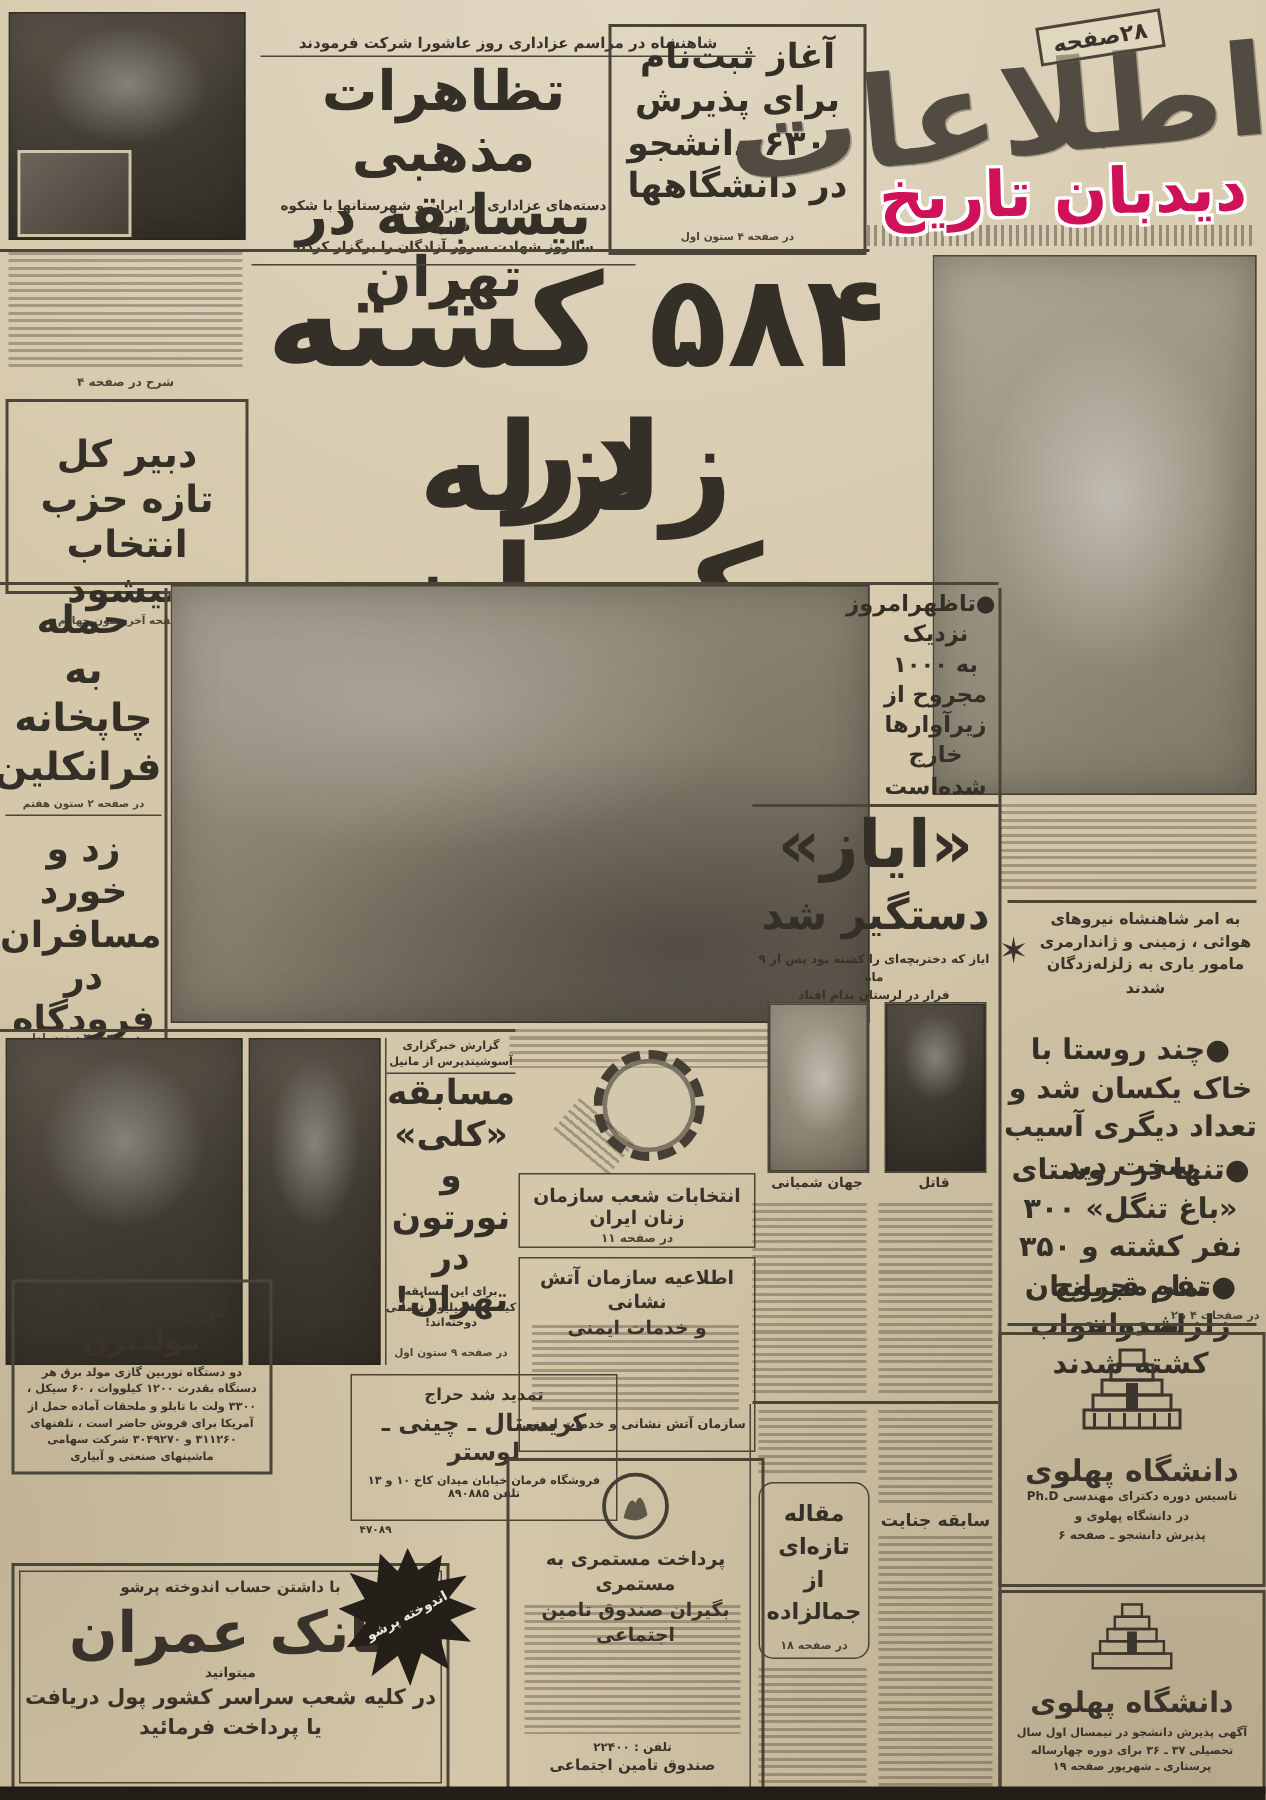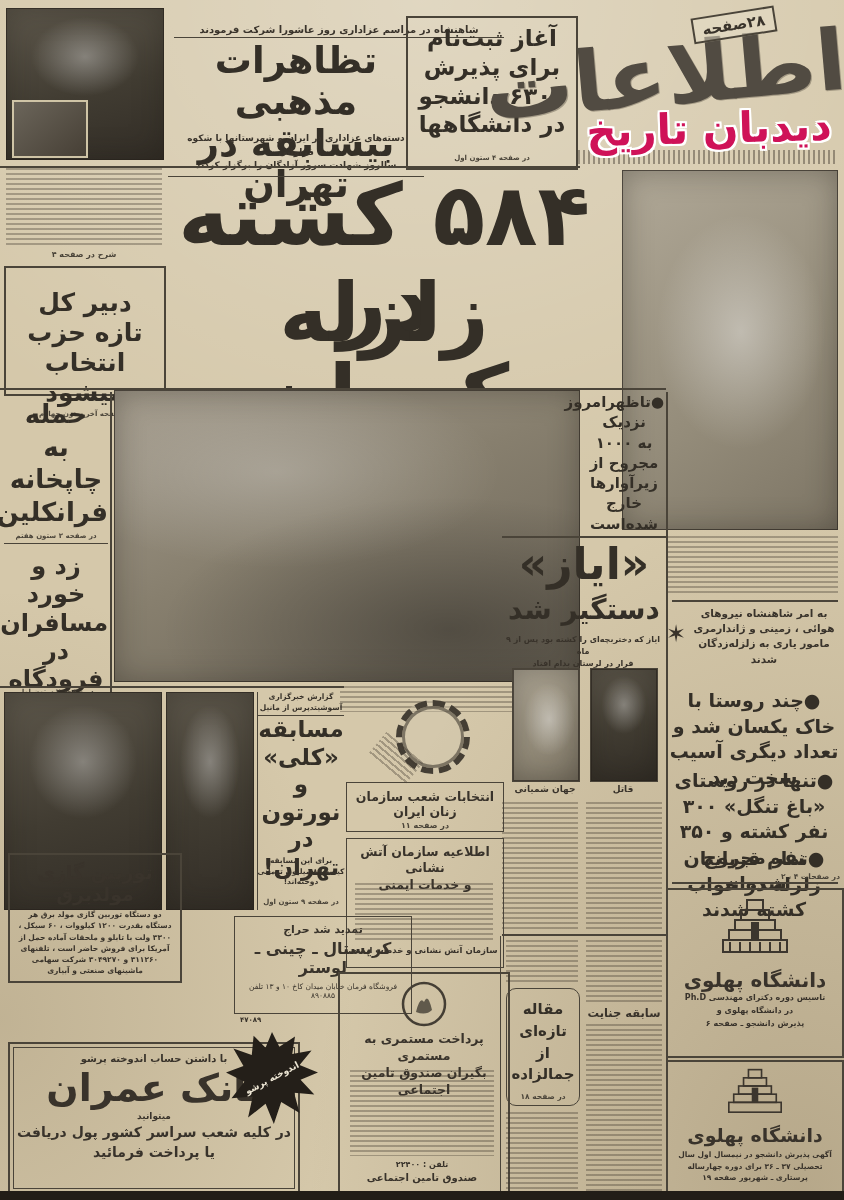--- a/index.html
+++ b/index.html
@@ -223,21 +223,21 @@
   <div class="hr" style="left:502px; top:934px; width:164px; height:1.5px;"></div>
 
   <div class="bx" style="left:8px; top:853px; width:170px; height:126px;">
     <div class="b ctr" style="font-size:19px; margin-top:6px;">توربین گازی مولدبرق</div>
     <div class="ctr" style="font-size:7.5px; line-height:1.5; padding:4px 6px; font-weight:bold;">دو دستگاه توربین گازی مولد برق هر دستگاه بقدرت ۱۲۰۰ کیلووات ، ۶۰ سیکل ، ۳۳۰۰ ولت با تابلو و ملحقات آماده حمل از آمریکا برای فروش حاضر است ، تلفنهای ۳۱۱۲۶۰ و ۳۰۴۹۲۷۰ شرکت سهامی ماشینهای صنعتی و آبیاری</div>
   </div>
 
   <div class="bx" style="left:234px; top:916px; width:176px; height:96px; border-width:1.5px;">
     <div class="b ctr" style="font-size:11px; margin-top:6px;">تمدید شد حراج</div>
     <div class="b ctr" style="font-size:16px; margin-top:3px;">کریستال ـ چینی ـ لوستر</div>
-    <div class="ctr" style="font-size:7.5px; margin-top:5px; font-weight:normal; padding:0 6px;">فروشگاه فرمان خیابان میدان کاخ ۱۰ و ۱۳ تلفن ۸۹۰۸۸۵</div>
+    <div class="ctr" style="font-size:7.5px; margin-top:5px; font-weight:bold; padding:0 6px;">فروشگاه فرمان خیابان میدان کاخ ۱۰ و ۱۳ تلفن ۸۹۰۸۸۵</div>
   </div>
   <div class="abs" style="left:240px; top:1016px; font-size:7px; font-weight:bold;">۴۷۰۸۹</div>
 
   <div class="bx" style="left:8px; top:1042px; width:288px; height:148px; border-width:2.5px;">
     <div class="abs" style="left:3px; top:3px; right:3px; bottom:3px; border:1px solid #4a4439;"></div>
     <div class="b ctr" style="font-size:10px; margin-top:9px;">با داشتن حساب اندوخته پرشو</div>
     <div class="b ctr" style="font-size:38px; margin-top:2px; letter-spacing:-1px;">بانک عمران</div>
     <div class="b ctr" style="font-size:9px; margin-top:1px;">میتوانید</div>
     <div class="b pre ctr" style="font-size:14px; margin-top:2px; line-height:1.4;">در کلیه شعب سراسر کشور پول دریافت
 یا پرداخت فرمائید</div>

